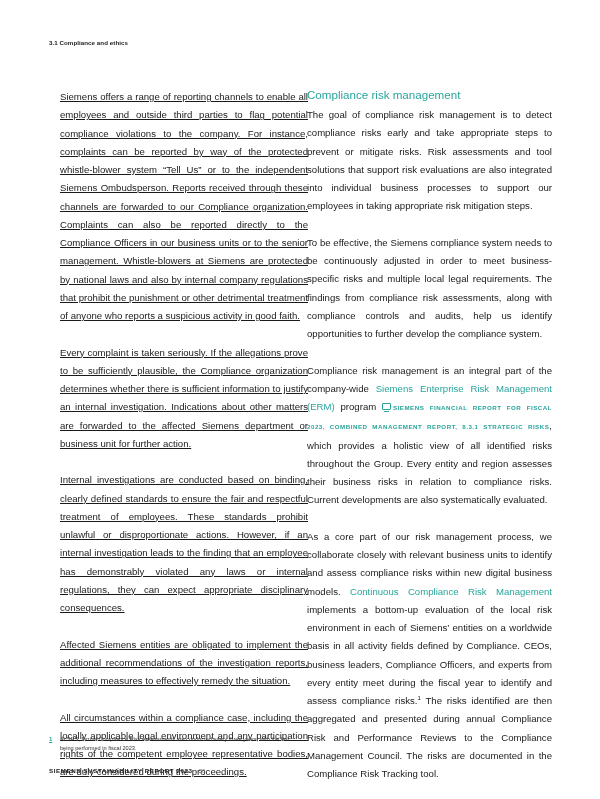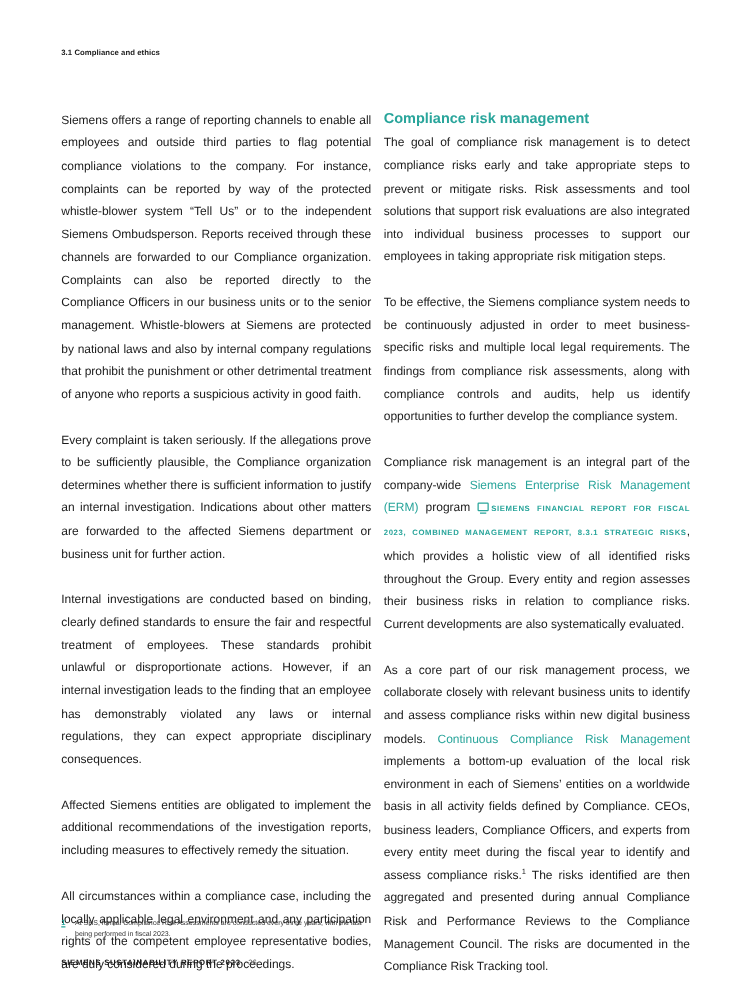--- a/index.html
+++ b/index.html
@@ -1,23 +1,23 @@
 <!DOCTYPE html>
 <html><head>
 <meta charset="utf-8">
 <style>
   html, body { margin: 0; padding: 0; background: #ffffff; }
   body { width: 600px; height: 799px; position: relative; overflow: hidden;
          font-family: "Liberation Sans", "DejaVu Sans", sans-serif; color: #1a1a1a; }
   .section-label { position: absolute; left: 49px; top: 39px; font-size: 6.2px; font-weight: bold; color: #1a1a1a; letter-spacing: 0.05px; }
   .col { position: absolute; top: 88px; width: 248px; font-size: 9.6px; line-height: 18.25px; text-align: justify; hyphens: manual; }
-  .col.left { left: 49px; }
+  .col.left { left: 60px; text-decoration: underline; }
   .col.right { left: 307px; width: 245px; }
   .col p { margin: 0 0 18.25px 0; }
-  .heading { color: #29a59b; font-size: 11.6px; line-height: 14px; margin: 0 0 4px 0; font-weight: bold; }
+  .heading { color: #29a59b; font-size: 11.6px; line-height: 14px; margin: 0 0 4px 0; font-weight: normal; }
   .link { color: #29a59b; }
   .xref { color: #29a59b; font-size: 6.2px; font-weight: bold; letter-spacing: 0.5px; text-transform: uppercase; }
   .doc-icon { display: inline-block; width: 7px; height: 5px; border: 1.2px solid #29a59b; border-radius: 1px; margin-right: 2px; vertical-align: 0px; position: relative; }
   .doc-icon::after { content: ""; position: absolute; left: 1px; right: 1px; bottom: -3px; height: 1px; background: #29a59b; }
   sup { font-size: 6px; line-height: 0; }
   .footnote { position: absolute; left: 49px; top: 735px; width: 250px; font-size: 5.6px; line-height: 8.6px; color: #333; }
   .fn-num { position: absolute; left: 0; top: 0; color: #29a59b; font-weight: bold; text-decoration: underline; font-size: 6px; }
   .fn-text { margin-left: 11px; }
   .footer { position: absolute; left: 49px; top: 767px; font-size: 6.2px; font-weight: bold; letter-spacing: 0.6px; }
   .footer .page { font-weight: normal; color: #666; margin-left: 6px; letter-spacing: 0; }

